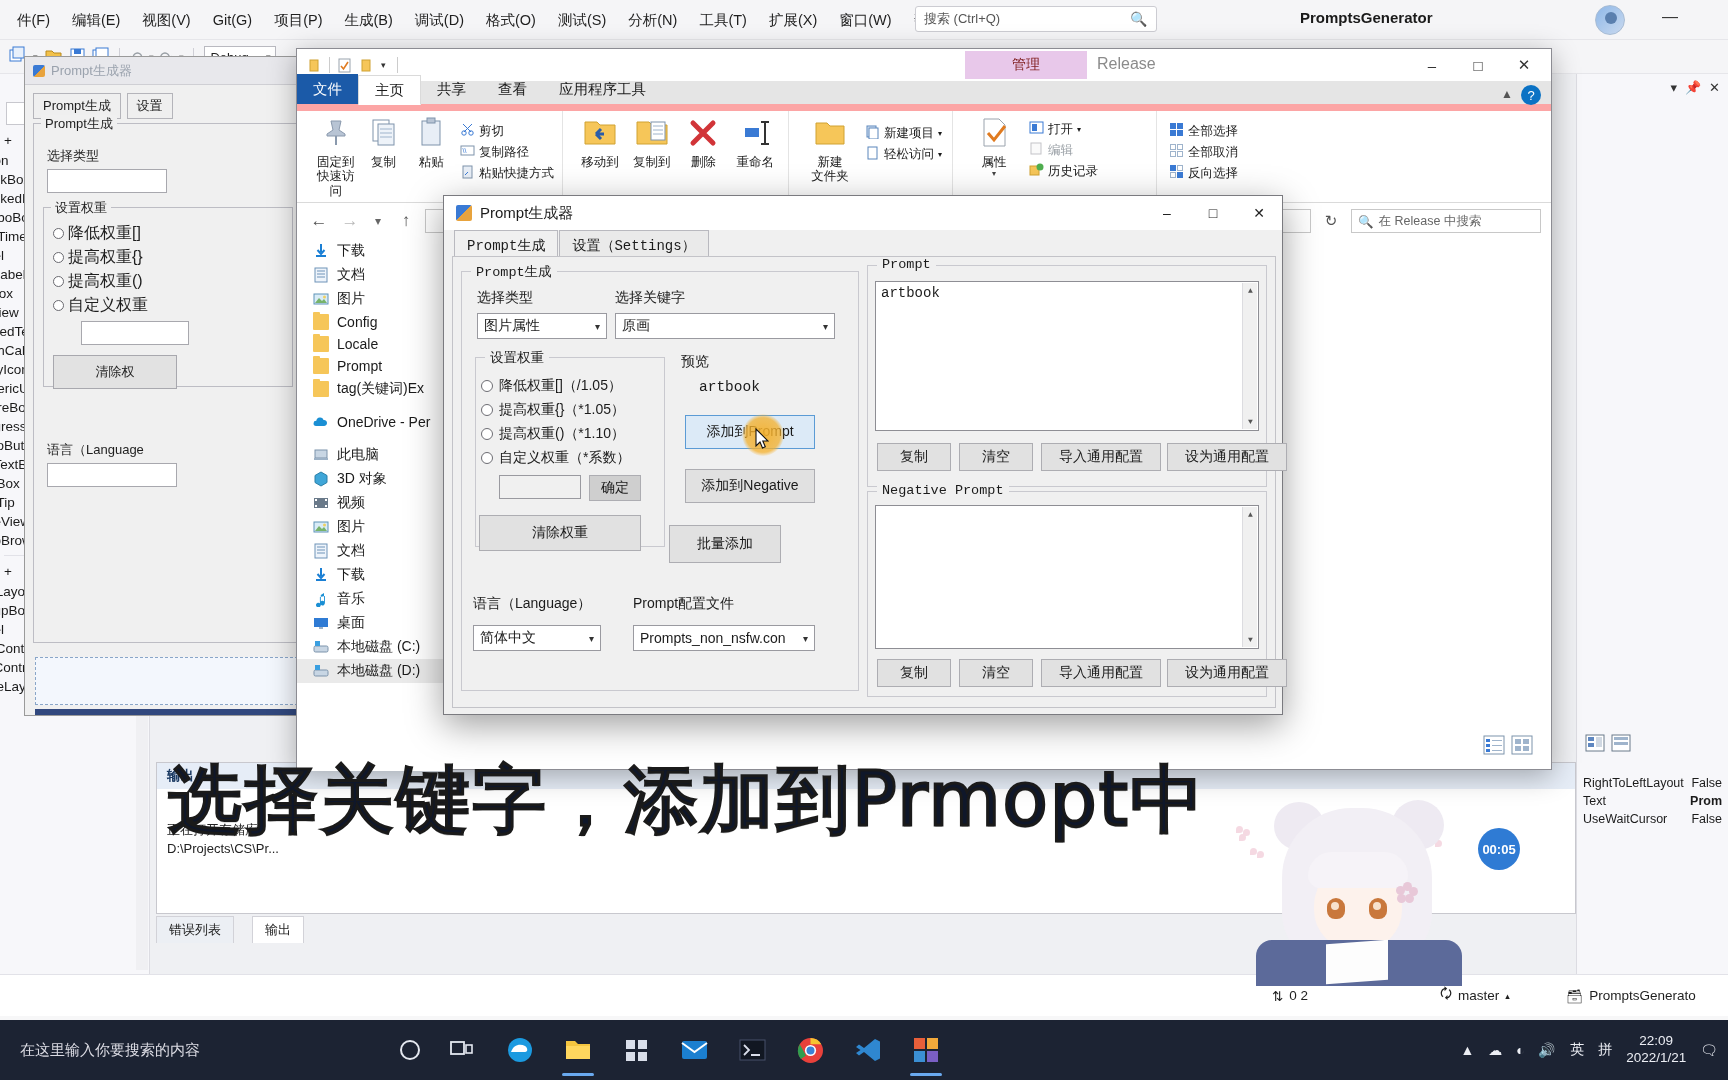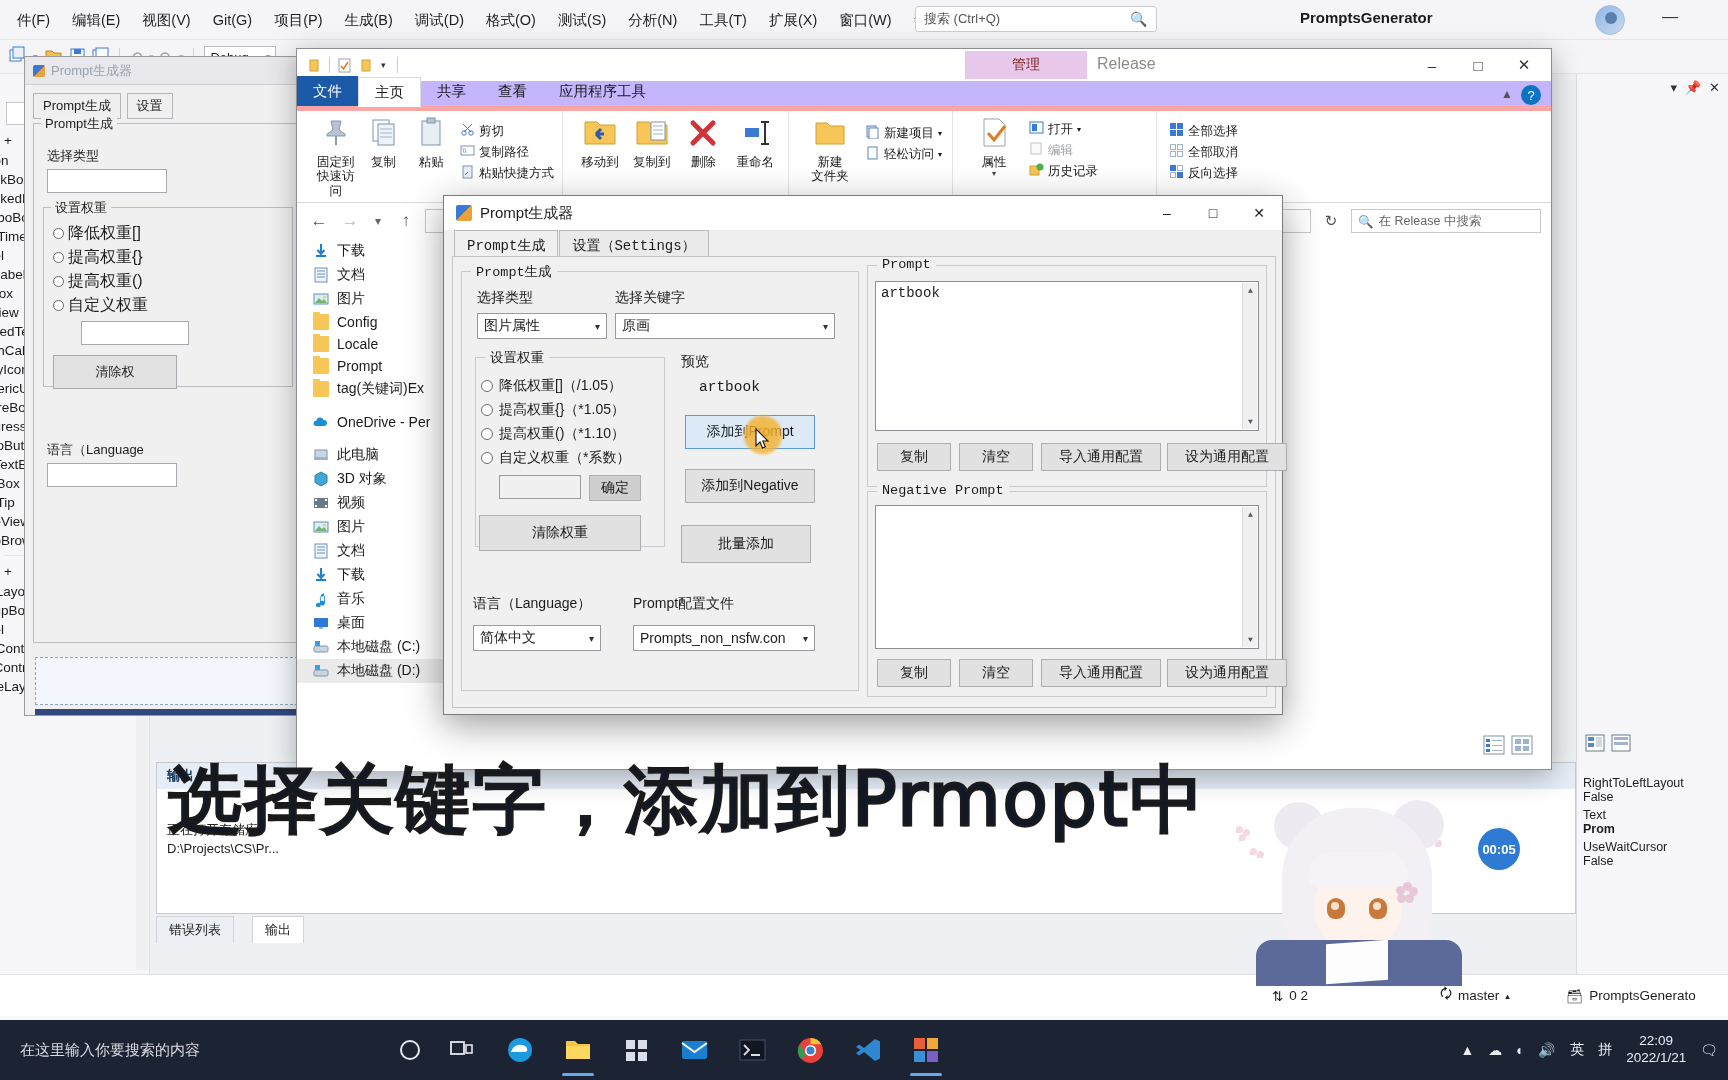--- a/index.html
+++ b/index.html
@@ -88,43 +88,43 @@
      font-size:12.5px; padding:0 4px; display:flex; align-items:center; }
   #out-body { left:0; top:54px; padding:4px 10px; font-size:13px; color:#222; line-height:1.45; }
   #out-tabs { left:156px; top:916px; display:flex; gap:18px; }
   .out-tab { padding:4px 12px; font-size:13px; background:#eceff4; border:1px solid #d2d2d8;
      border-bottom:none; }
   .out-tab.sel { background:#fff; font-weight:normal; }
 
   
   #vs-props { left:1576px; top:74px; width:152px; height:900px; background:#f7f7fa;
      border-left:1px solid #dcdce2; }
-  .prop-row { display:flex; justify-content:space-between; font-size:12.5px; padding:2px 6px; color:#1b1b1b;flex-direction:column; }
+  .prop-row { display:flex; justify-content:space-between; font-size:12.5px; padding:2px 6px; color:#1b1b1b; }
   .prop-row b { font-weight:bold; }
 
   
   #vs-status { left:0; top:974px; width:1728px; height:42px; background:#fff;
      border-top:1px solid #e2e2e8; display:flex; align-items:center; }
   #vs-status .grp { display:flex; align-items:center; gap:6px; font-size:13.5px; color:#1f1f1f; }
 
   
   #explorer { left:296px; top:48px; width:1256px; height:722px; background:#fff;
      border:1px solid #8c8c93; box-shadow:0 6px 26px rgba(0,0,0,.30); }
   #ex-qa { left:0; top:0; width:100%; height:32px; background:#fff;
      display:flex; align-items:center; padding-left:10px; gap:7px; }
   .qa-ico { width:15px; height:15px; }
   #ex-ctx { left:668px; top:2px; width:122px; height:28px; background:#e8c8ea;
      display:flex; align-items:center; justify-content:center; font-size:14px; color:#7f1d1d; }
   #ex-rel { left:800px; top:6px; font-size:16px; color:#8b8b8b; }
   #ex-winbtns { right:4px; top:0; height:32px; display:flex; align-items:center; }
   .wbtn { width:46px; height:32px; display:flex; align-items:center; justify-content:center;
      font-size:15px; color:#333; }
 
-  #ex-tabs { left:0; top:32px; width:100%; height:30px; background:#c4b5fd;
-     border-bottom:5px solid #fca5a5; display:flex; align-items:flex-end; }
+  #ex-tabs { left:0; top:32px; width:100%; height:30px; background:#e5e5e5;
+     border-bottom:7px solid #fca5a5; display:flex; align-items:flex-end; }
   .ex-tab { height:30px; padding:0 16px; display:flex; align-items:center; font-size:14.5px;
      color:#1b1b1b; }
   .ex-tab.file { background:#1b5aa8; color:#fff; font-weight:normal; }
   .ex-tab.sel { background:#fff; border:1px solid #dadada; border-bottom:1px solid #fff;
      margin-bottom:-1px; }
   #ex-help { right:10px; top:36px; width:20px; height:20px; border-radius:50%;
      background:#0b72c4; color:#fff; font-size:13px; display:flex; align-items:center;
      justify-content:center; }
   #ex-collapse { right:38px; top:38px; font-size:12px; color:#555; }
 
@@ -966,21 +966,21 @@
     </div>
 
     <div class="f-lbl" style="left:228px; top:96px">预览</div>
     <div class="abs f-mono" style="left:246px; top:122px; font-size:14.5px; color:#1b1b1b">artbook</div>
     <div class="f-btn hover" style="left:232px; top:158px; width:130px; height:34px">
       <span>添加到Prompt</span>
     </div>
     <div class="f-btn" style="left:232px; top:212px; width:130px; height:34px">
       <span>添加到Negative</span>
     </div>
-    <div class="f-btn" style="left:228px; top:268px; width:130px; height:38px">
+    <div class="f-btn" style="left:216px; top:268px; width:112px; height:38px">
       <span>批量添加</span>
     </div>
 
     <div class="f-lbl" style="left:20px; top:338px">语言（Language）</div>
     <div class="f-lbl" style="left:180px; top:338px">Prompt配置文件</div>
     <div class="f-combo" style="left:20px; top:368px; width:128px">
       <span>简体中文</span>
       <span class="car">▾</span>
     </div>
     <div class="f-combo" style="left:180px; top:368px; width:182px">

